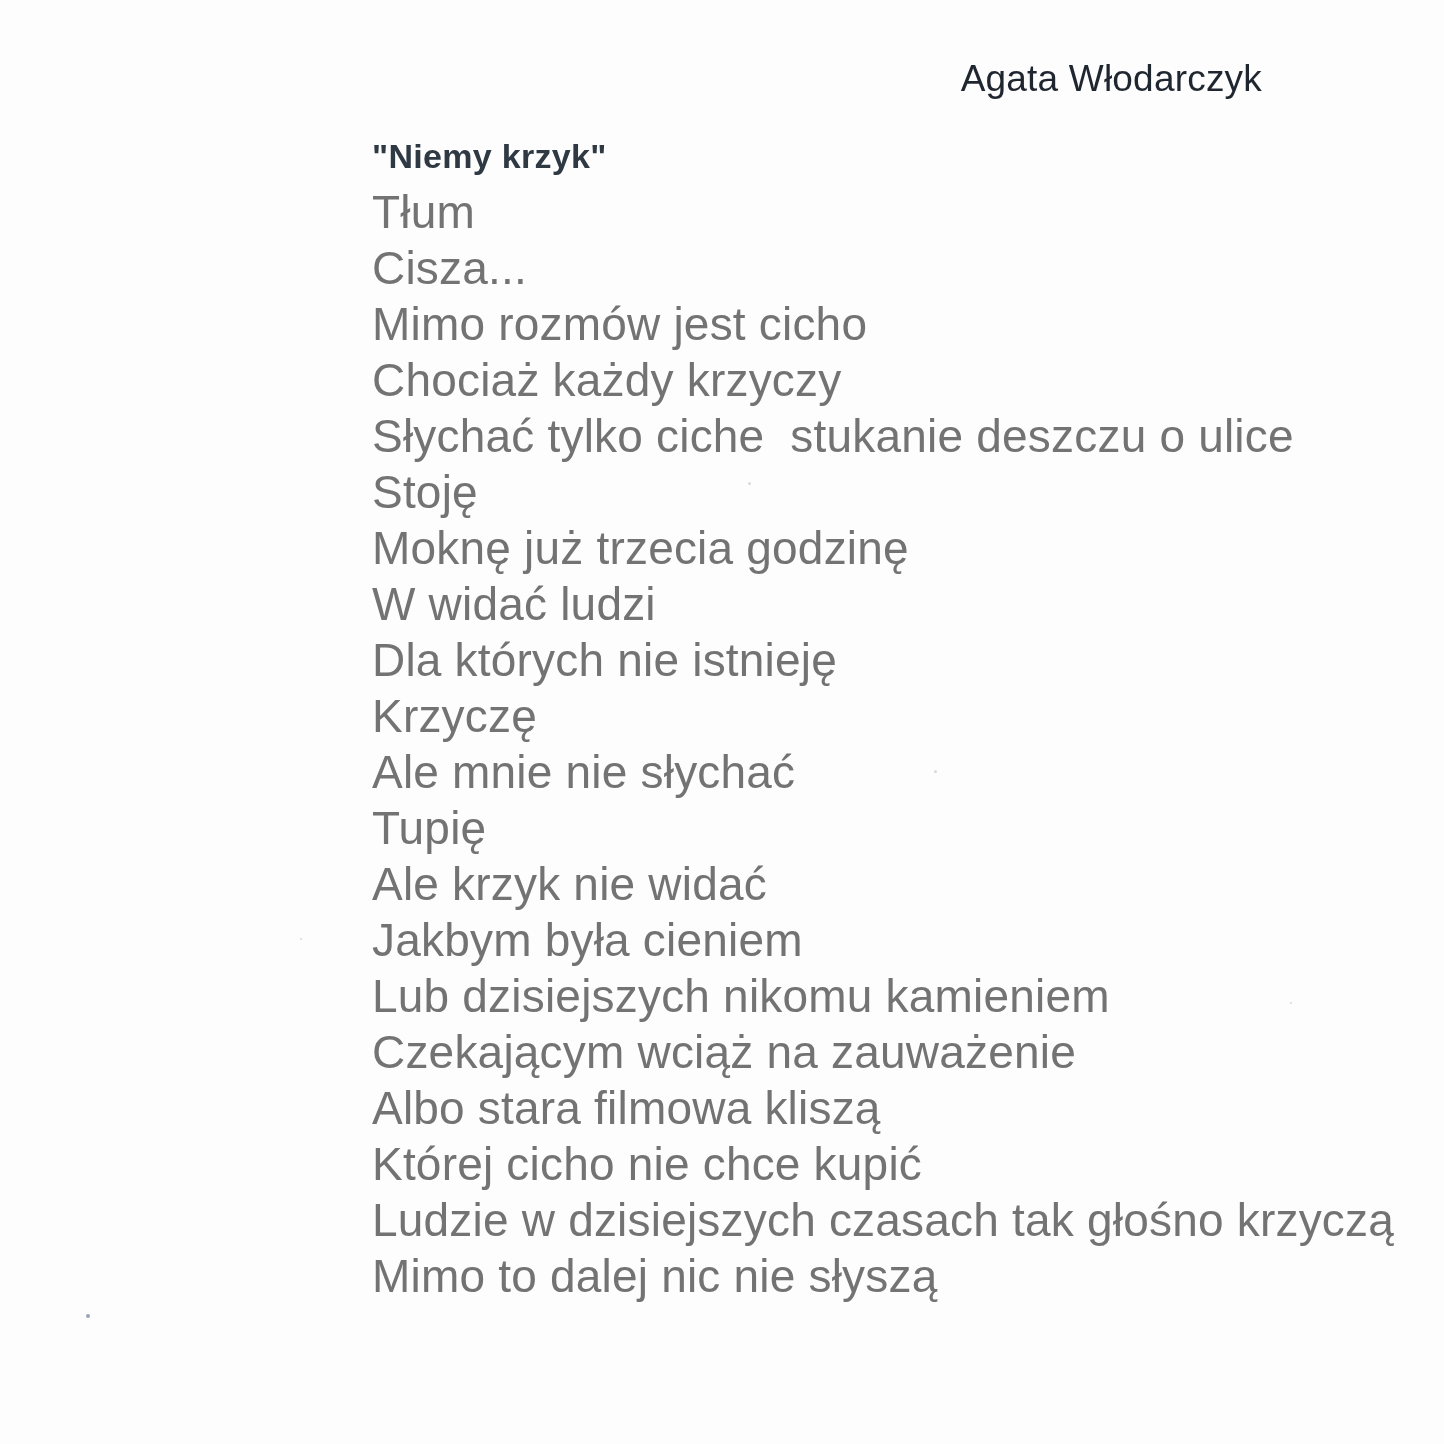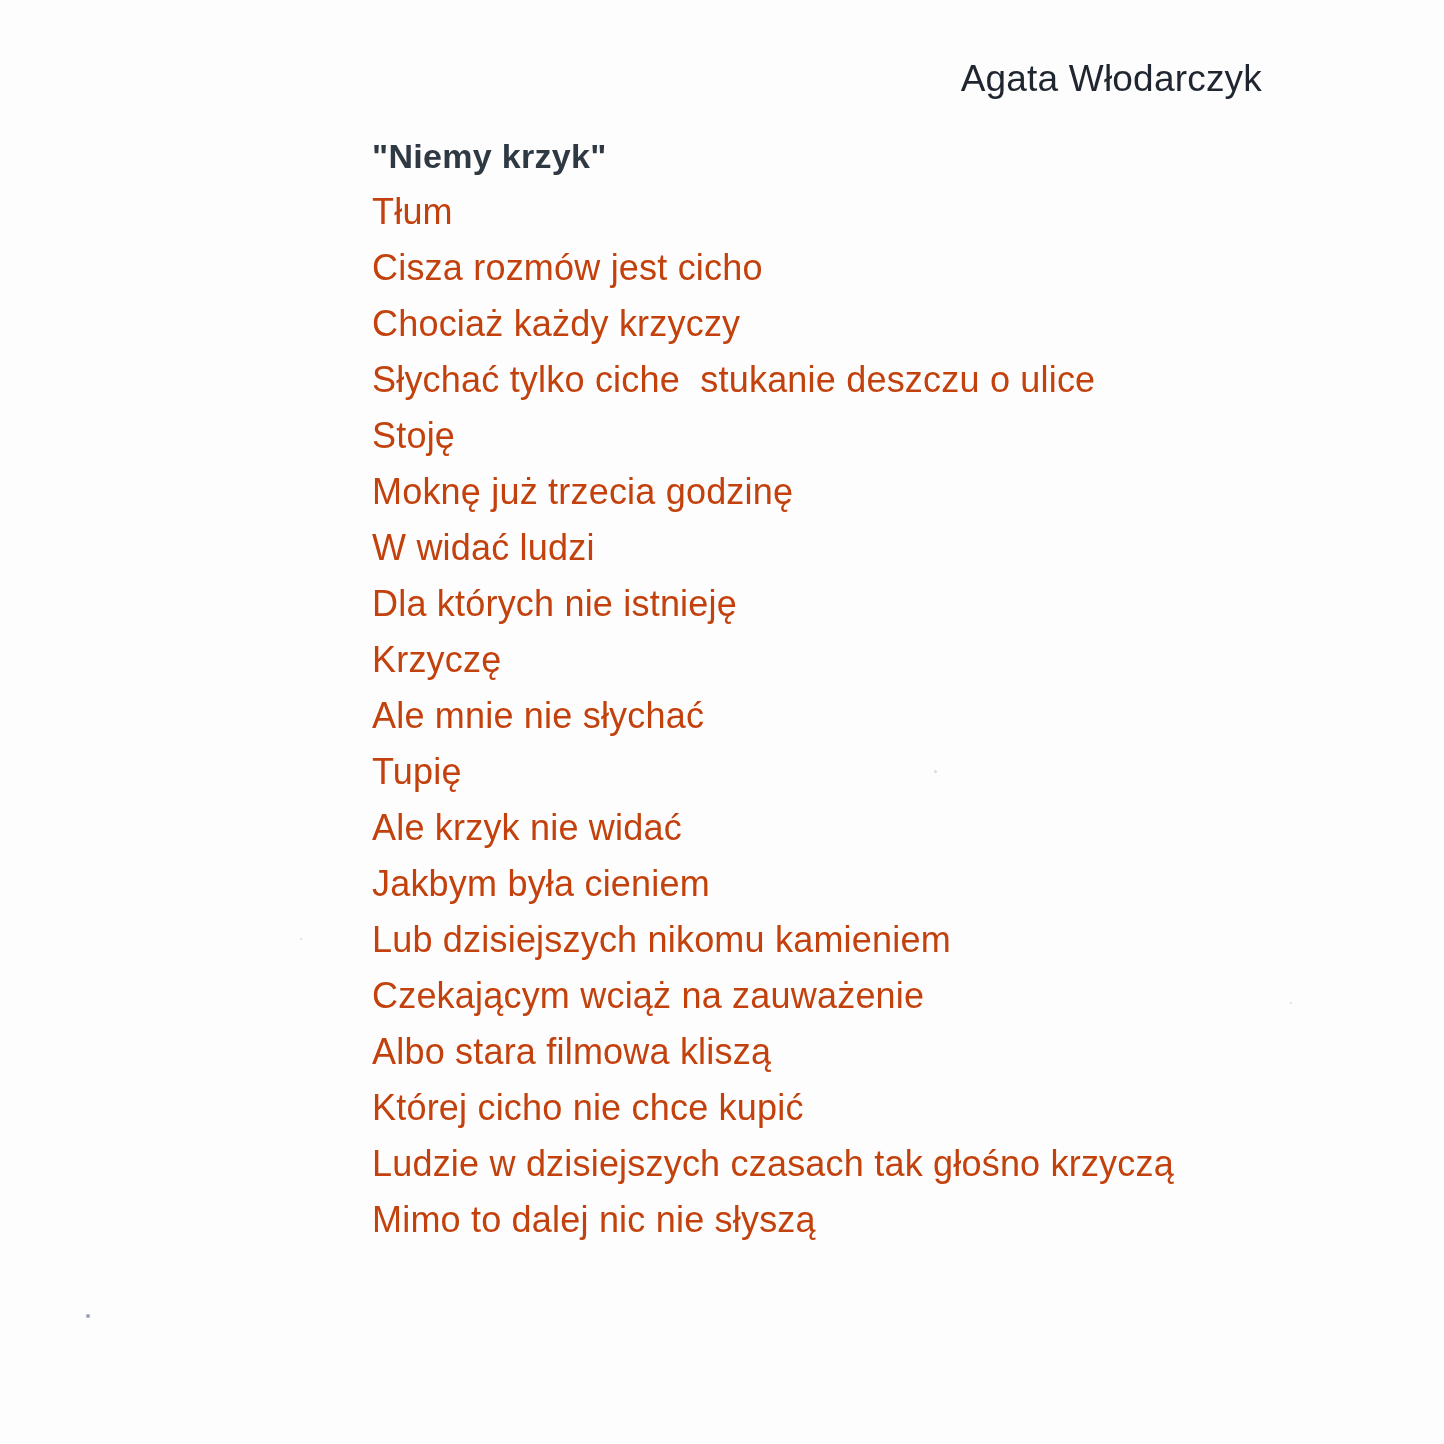--- a/index.html
+++ b/index.html
@@ -41,23 +41,23 @@
   }
   .poem-title {
     font-size: 34px;
     font-weight: bold;
     color: #2f3944;
     line-height: 56px;
     letter-spacing: 0.3px;
     white-space: nowrap;
   }
   .poem-line {
-    font-size: 36px;
+    font-size: 46px;
     font-weight: 400;
-    color: #c2410c;
+    color: #737373;
     line-height: 56px;
     letter-spacing: 0.2px;
     white-space: pre;
   }
   
   .speck {
     position: absolute;
     background: #b9bec7;
     border-radius: 50%;
     opacity: 0.55;
@@ -72,21 +72,22 @@
 <body>
 
 <div class="page">
 
   <div class="author">Agata Włodarczyk</div>
 
   <div class="poem">
     <div class="poem-title">"Niemy krzyk"</div>
 
     <div class="poem-line">Tłum</div>
-    <div class="poem-line">Cisza rozmów jest cicho</div>
+    <div class="poem-line">Cisza...</div>
+    <div class="poem-line">Mimo rozmów jest cicho</div>
     <div class="poem-line">Chociaż każdy krzyczy</div>
     <div class="poem-line">Słychać tylko ciche  stukanie deszczu o ulice</div>
     <div class="poem-line">Stoję</div>
     <div class="poem-line">Moknę już trzecia godzinę</div>
     <div class="poem-line">W widać ludzi</div>
     <div class="poem-line">Dla których nie istnieję</div>
     <div class="poem-line">Krzyczę</div>
     <div class="poem-line">Ale mnie nie słychać</div>
     <div class="poem-line">Tupię</div>
     <div class="poem-line">Ale krzyk nie widać</div>

